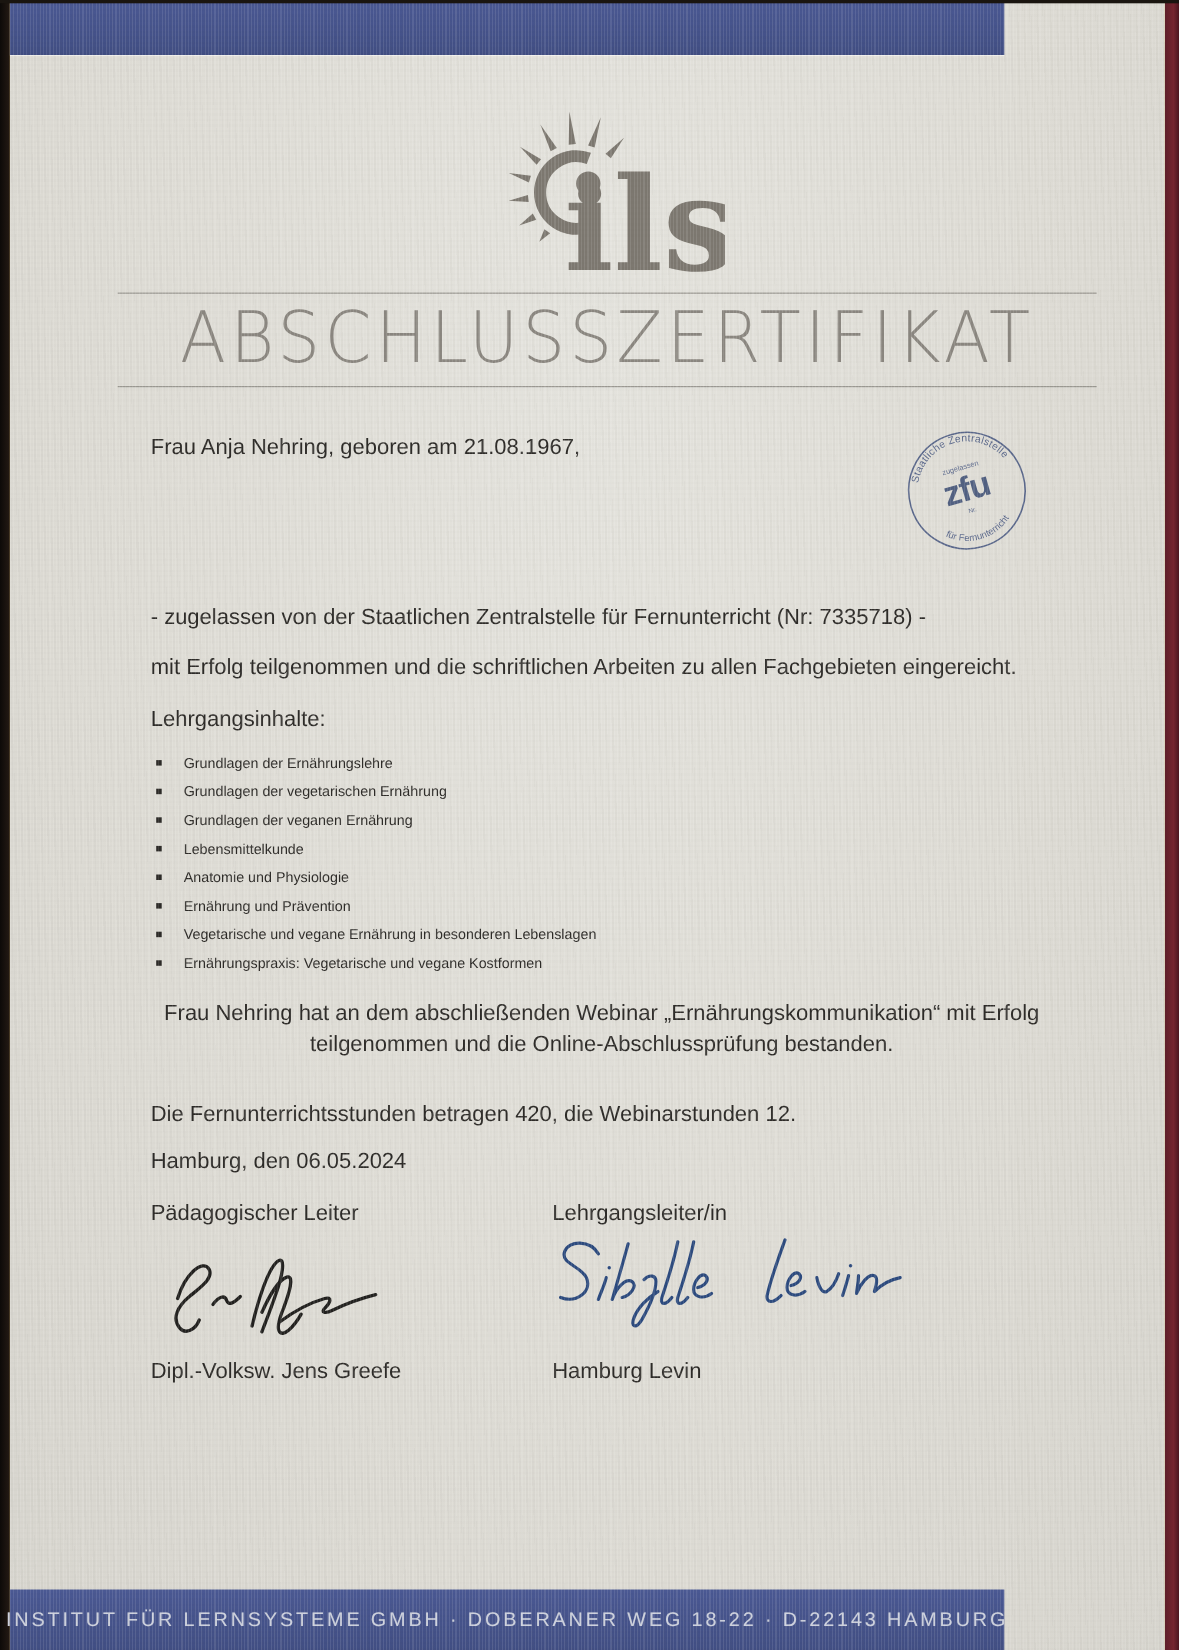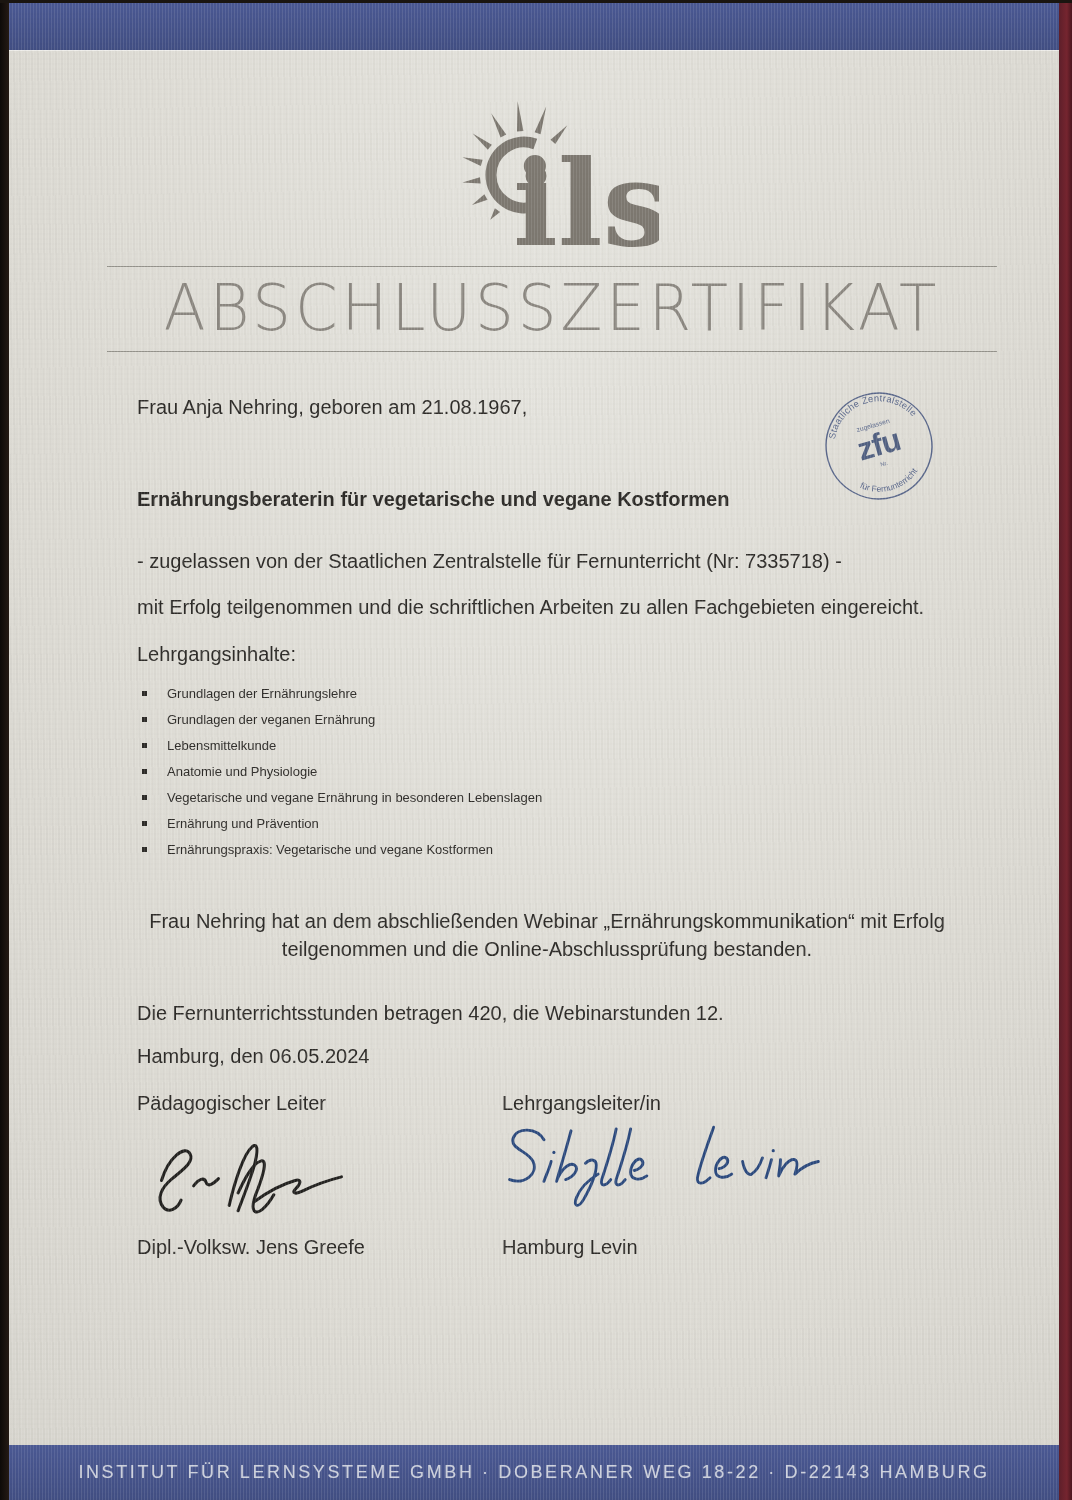--- a/index.html
+++ b/index.html
@@ -18,21 +18,21 @@
     position:absolute;left:9px;top:0;width:1050px;height:1500px;
     background:radial-gradient(ellipse at 50% 22%, #e4e3dd 0%, #dedcd5 55%, #d7d5ce 100%);
   }
   .texture{
     position:absolute;inset:0;pointer-events:none;opacity:.6;
     background:
       repeating-linear-gradient(90deg, rgba(255,255,255,.16) 0 1px, rgba(255,255,255,0) 1px 3px),
       repeating-linear-gradient(88deg, rgba(120,118,110,.06) 0 2px, rgba(0,0,0,0) 2px 6px),
       repeating-linear-gradient(0deg, rgba(0,0,0,.015) 0 2px, rgba(0,0,0,0) 2px 5px);
   }
-  .band{position:absolute;left:0;width:1050px;background:linear-gradient(180deg,#4a5893,#414e83);}
+  .band{position:absolute;left:0;width:904px;background:linear-gradient(180deg,#4a5893,#414e83);}
   .band-top{top:2px;height:48px;box-shadow:0 1px 0 rgba(255,255,255,.5);}
   .band-bottom{top:1445px;height:55px;display:flex;align-items:center;justify-content:center;}
   .footer-text{
     color:#ccd0dc;font-size:18px;letter-spacing:2.6px;white-space:nowrap;
     text-shadow:0 0 1px rgba(255,255,255,.25);
   }
 
   
   .logo{position:absolute;left:440px;top:98px;width:210px;height:162px;}
 
@@ -90,32 +90,32 @@
       <path d="M 86.3,46 A 33,33 0 1 0 86.3,108" fill="none" stroke="#7d7870" stroke-width="11"></path>
       <circle cx="87" cy="78" r="10.5" fill="#7d7870"></circle>
       <text x="64" y="147" font-family="DejaVu Serif, serif" font-weight="bold" font-size="118" fill="#7d7870">ils</text>
     </svg>
 
     <div class="rule rule-top"></div>
     <div class="title">ABSCHLUSSZERTIFIKAT</div>
     <div class="rule rule-bottom"></div>
 
     <div class="tx" style="top:396px">Frau Anja Nehring, geboren am 21.08.1967,</div>
-    <div class="tx bold" style="top:488px">Ernährungsberaterin für vegetarische und vegane Kostformen</div>
     <div class="tx" style="top:550px">- zugelassen von der Staatlichen Zentralstelle für Fernunterricht (Nr: 7335718) -</div>
     <div class="tx" style="top:596px">mit Erfolg teilgenommen und die schriftlichen Arbeiten zu allen Fachgebieten eingereicht.</div>
     <div class="tx" style="top:643px">Lehrgangsinhalte:</div>
 
     <ul class="contents">
       <li>Grundlagen der Ernährungslehre</li>
+      <li>Grundlagen der vegetarischen Ernährung</li>
       <li>Grundlagen der veganen Ernährung</li>
       <li>Lebensmittelkunde</li>
       <li>Anatomie und Physiologie</li>
+      <li>Ernährung und Prävention</li>
       <li>Vegetarische und vegane Ernährung in besonderen Lebenslagen</li>
-      <li>Ernährung und Prävention</li>
       <li>Ernährungspraxis: Vegetarische und vegane Kostformen</li>
     </ul>
 
     <div class="tx wrap" style="top:908px;width:820px;line-height:27.5px">Frau Nehring hat an dem abschließenden Webinar „Ernährungskommunikation“ mit Erfolg teilgenommen und die Online-Abschlussprüfung bestanden.</div>
     <div class="tx" style="top:1002px">Die Fernunterrichtsstunden betragen 420, die Webinarstunden 12.</div>
     <div class="tx" style="top:1045px">Hamburg, den 06.05.2024</div>
 
     <svg class="seal" viewBox="0 0 118 118">
       <defs>
         <path id="arcTop" d="M 15,59 A 44,44 0 0 1 103,59"></path>

